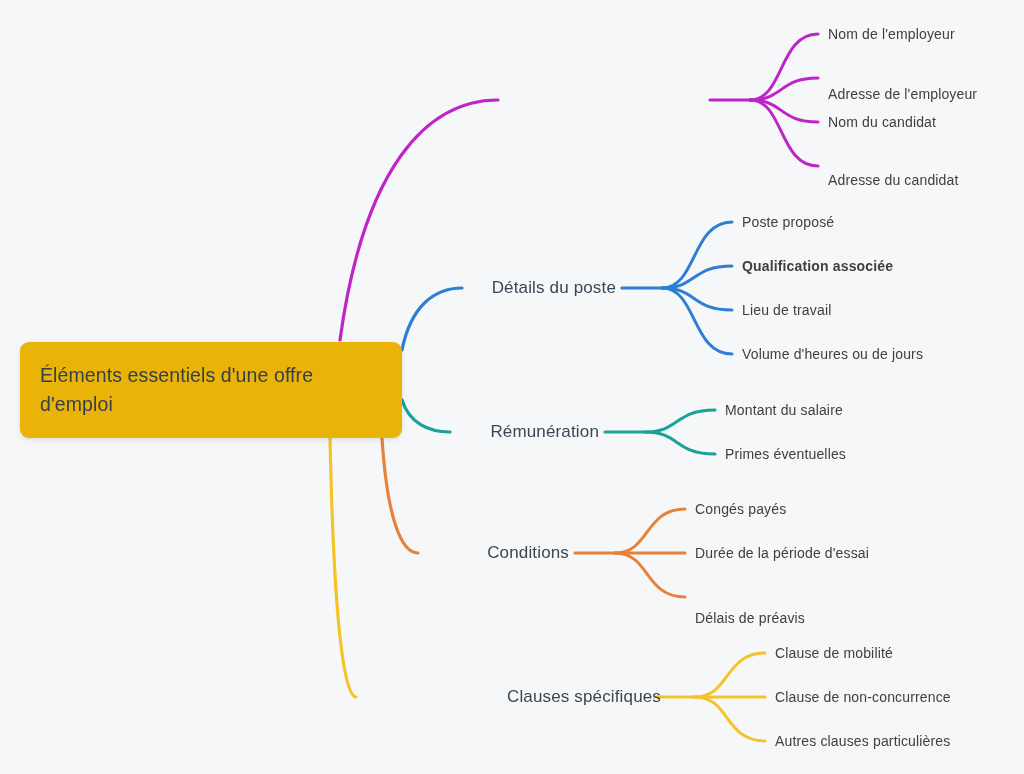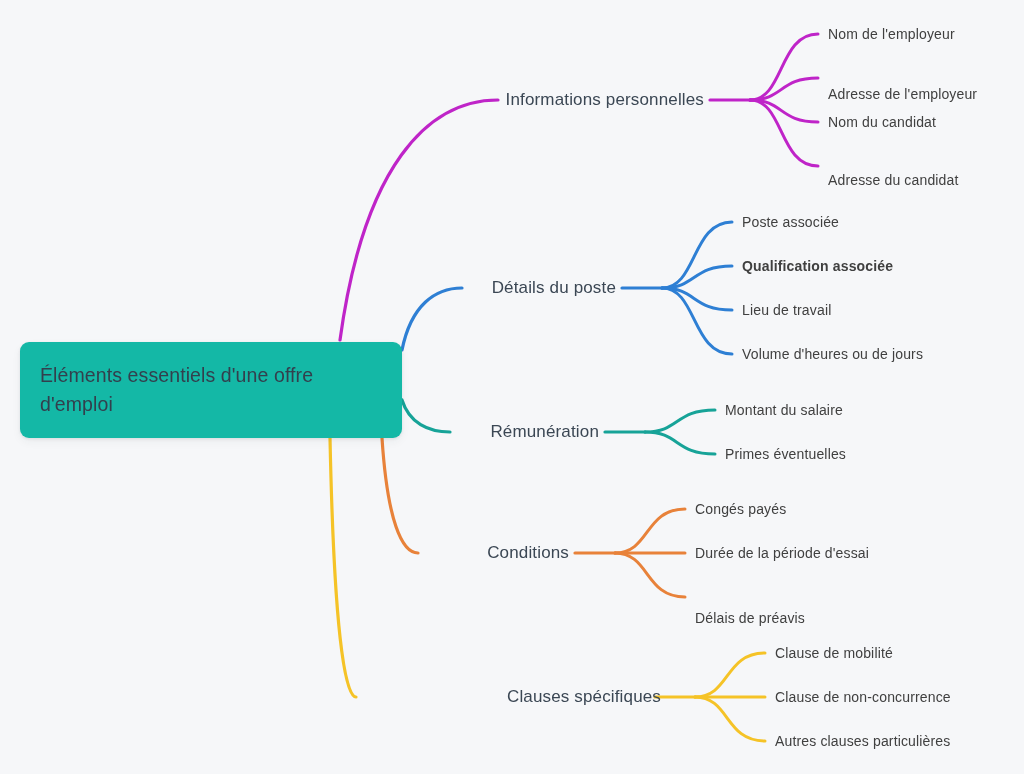--- a/index.html
+++ b/index.html
@@ -25,21 +25,21 @@
     width: 1024px;
     height: 774px;
   }
   .root-card {
     position: absolute;
     left: 20px;
     top: 342px;
     width: 382px;
     height: 96px;
     box-sizing: border-box;
-    background: #14b8a6;
+    background: #eab308;
     border-radius: 9px;
     box-shadow: 0 1px 3px rgba(38, 50, 66, 0.10), 0 4px 10px rgba(38, 50, 66, 0.05);
     display: flex;
     align-items: center;
     padding: 0 20px;
     z-index: 5;
   }
   .root-card-text {
     font-size: 19.5px;
     line-height: 1.48;
@@ -99,27 +99,26 @@
       <path d="M 655 697 L 695 697" fill="none" stroke="#f5c327" stroke-width="3.2" stroke-linecap="round"></path>
       <path d="M 695 697 C 730 697, 724.4 653, 765 653" fill="none" stroke="#f5c327" stroke-width="3" stroke-linecap="round"></path>
       <path d="M 695 697 C 730 697, 724.4 697, 765 697" fill="none" stroke="#f5c327" stroke-width="3" stroke-linecap="round"></path>
       <path d="M 695 697 C 730 697, 724.4 741, 765 741" fill="none" stroke="#f5c327" stroke-width="3" stroke-linecap="round"></path>
     </svg>
 
   <div class="root-card">
     <div class="root-card-text">Éléments essentiels d'une offre d'emploi</div>
   </div>
 
-<div class="branch-label align-right" style="top: 100px; left: 0px; width: 704px;">Informations personnelles</div>
     <div class="leaf-label" style="top: 34px; left: 828px;">Nom de l'employeur</div>
     <div class="leaf-label" style="top: 78px; left: 828px; margin-top: 16px;">Adresse de l'employeur</div>
     <div class="leaf-label" style="top: 122px; left: 828px; text-align: right;">Nom du candidat</div>
     <div class="leaf-label" style="top: 180px; left: 828px;">Adresse du candidat</div>
     <div class="branch-label align-right" style="top: 288px; left: 0px; width: 616px;">Détails du poste</div>
-    <div class="leaf-label" style="top: 222px; left: 742px;">Poste associée</div>
+    <div class="leaf-label" style="top: 222px; left: 742px;">Poste proposé</div>
     <div class="leaf-label" style="top: 266px; left: 742px; font-weight: bold;">Qualification associée</div>
     <div class="leaf-label" style="top: 310px; left: 742px;">Lieu de travail</div>
     <div class="leaf-label" style="top: 354px; left: 742px;">Volume d'heures ou de jours</div>
     <div class="branch-label align-right" style="top: 432px; left: 0px; width: 599px;">Rémunération</div>
     <div class="leaf-label" style="top: 410px; left: 725px;">Montant du salaire</div>
     <div class="leaf-label" style="top: 454px; left: 725px;">Primes éventuelles</div>
     <div class="branch-label align-right" style="top: 553px; left: 0px; width: 569px;">Conditions</div>
     <div class="leaf-label" style="top: 509px; left: 695px;">Congés payés</div>
     <div class="leaf-label" style="top: 553px; left: 695px;">Durée de la période d'essai</div>
     <div class="leaf-label" style="top: 597px; left: 695px; margin-top: 21px;">Délais de préavis</div>

